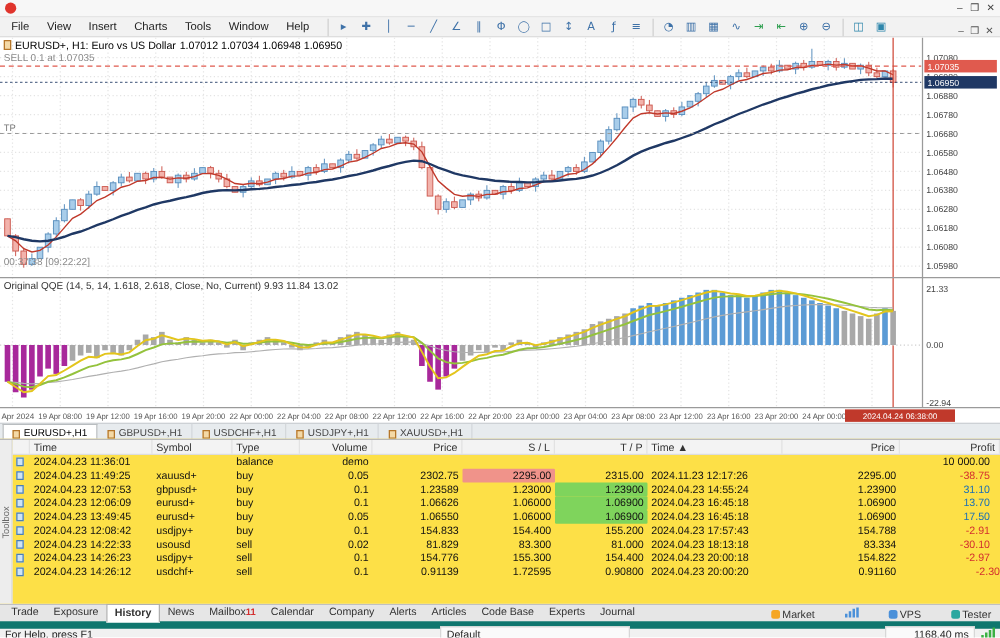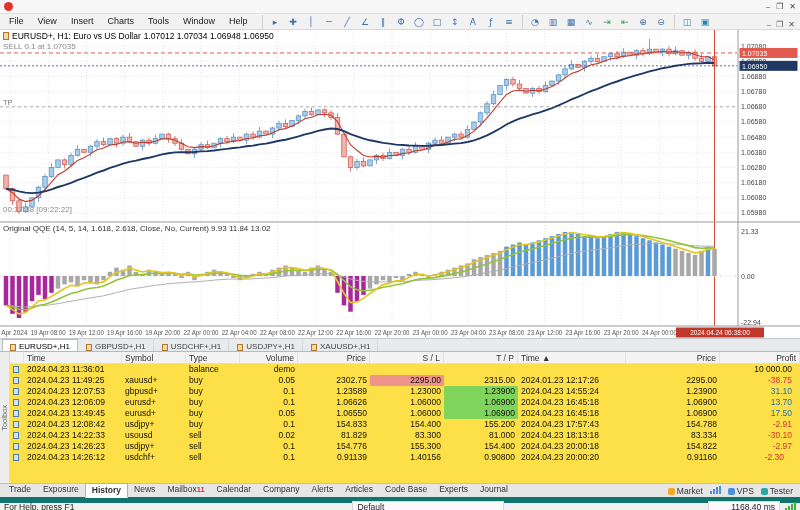--- a/index.html
+++ b/index.html
@@ -52,21 +52,21 @@
   .t-summary{position:absolute;left:10px;right:0;bottom:0;height:12px;background:#ececec;border-top:1px solid #d0d0d0;display:flex;align-items:center;font-weight:bold;font-size:8.5px;color:#222}
   .sum-icon{width:8px;height:8px;border-radius:50%;background:#2f7ed8;margin:0 4px 0 4px;flex:0 0 auto}
   .sum-seg{margin-right:16px}
   .sum-profitcol{margin-left:auto;padding-right:8px;color:#d32f2f}
 
   
   .tabstrip{height:14px;background:#e6e6e6;border-top:1px solid #c0c0c0;display:flex;align-items:center;padding:0 3px;font-size:8.5px;color:#333}
   .btab{padding:0 6px;line-height:13px}
   .btab.active{background:#fff;border:1px solid #b0b0b0;border-bottom:1px solid #fff;font-weight:bold}
   .badge{color:#d32f2f;font-weight:bold;font-size:7.5px;vertical-align:top}
-  .strip-right{margin-left:auto;display:flex;align-items:flex-start;gap:7px;padding-right:4px}
+  .strip-right{margin-left:auto;display:flex;align-items:flex-start;gap:24px;padding-right:4px}
   .dot{width:7px;height:7px;border-radius:2px;display:inline-block;margin-right:2px;vertical-align:-1px}
   .sigbars{display:inline-flex;align-items:flex-end;gap:1px;height:8px}
   .sigbars i{width:2px;background:#4a90d9;display:inline-block}
 
   
   .statusbar{height:13px;background:#f1f1f1;border-top:6px solid #0f766e;display:flex;align-items:center;font-size:8.5px;color:#222;padding:0 4px}
   .sb-cell{background:#fafafa;border:1px solid #d7d7d7;line-height:10px;padding:0 4px;height:11px}
   .sb-default{margin-left:278px;width:152px}
   .sb-latency{margin-left:auto;width:72px;text-align:right}
   .conn{display:inline-flex;align-items:flex-end;gap:1px;height:9px;margin-left:5px}
@@ -625,21 +625,21 @@
       </div>
       <div class="tgrid t-row">
         <span class="deal-icon"></span>
         <span class="cell ">2024.04.23 11:49:25</span>
         <span class="cell ">xauusd+</span>
         <span class="cell ">buy</span>
         <span class="cell num">0.05</span>
         <span class="cell num">2302.75</span>
         <span class="cell num hl" style="background: rgb(240, 147, 138);">2295.00</span>
         <span class="cell num">2315.00</span>
-        <span class="cell ">2024.01.23 12:17:26</span>
+        <span class="cell ">2024.11.23 12:17:26</span>
         <span class="cell num">2295.00</span>
         <span class="cell num" style="padding-right: 8px; color: rgb(211, 47, 47);">-38.75</span>
       </div>
       <div class="tgrid t-row">
         <span class="deal-icon"></span>
         <span class="cell ">2024.04.23 12:07:53</span>
         <span class="cell ">gbpusd+</span>
         <span class="cell ">buy</span>
         <span class="cell num">0.1</span>
         <span class="cell num">1.23589</span>
@@ -714,25 +714,25 @@
         <span class="cell num">154.822</span>
         <span class="cell num" style="padding-right: 8px; color: rgb(211, 47, 47);">-2.97</span>
       </div>
       <div class="tgrid t-row">
         <span class="deal-icon"></span>
         <span class="cell ">2024.04.23 14:26:12</span>
         <span class="cell ">usdchf+</span>
         <span class="cell ">sell</span>
         <span class="cell num">0.1</span>
         <span class="cell num">0.91139</span>
-        <span class="cell num">1.40156</span>
+        <span class="cell num">1.72595</span>
         <span class="cell num">0.90800</span>
         <span class="cell ">2024.04.23 20:00:20</span>
         <span class="cell num">0.91160</span>
-        <span class="cell num" style="padding-right: 16px; color: rgb(211, 47, 47);">-2.30</span>
+        <span class="cell num" style="padding-right: 0; color: rgb(211, 47, 47);">-2.30</span>
       </div>
     </div>
 </div>
 
 <div class="tabstrip">
   <span id="btabs" style="display:flex">
       <span class="btab">Trade</span>
       <span class="btab">Exposure</span>
       <span class="btab active">History</span>
       <span class="btab">News</span>

